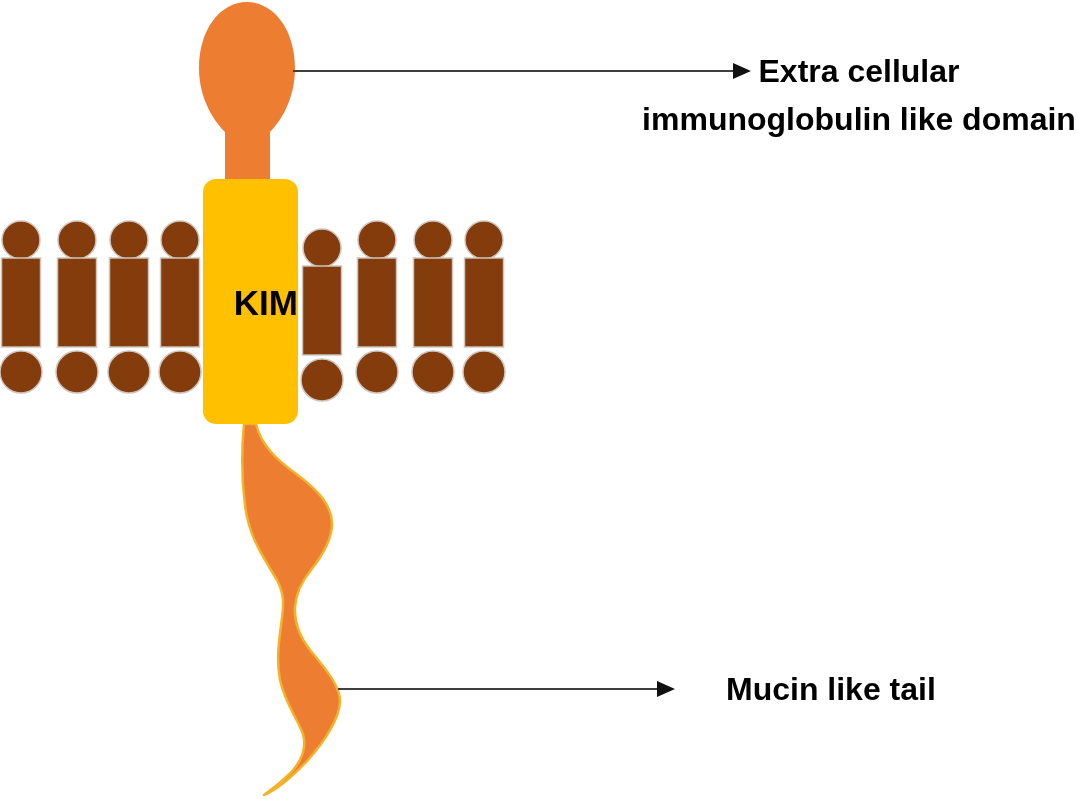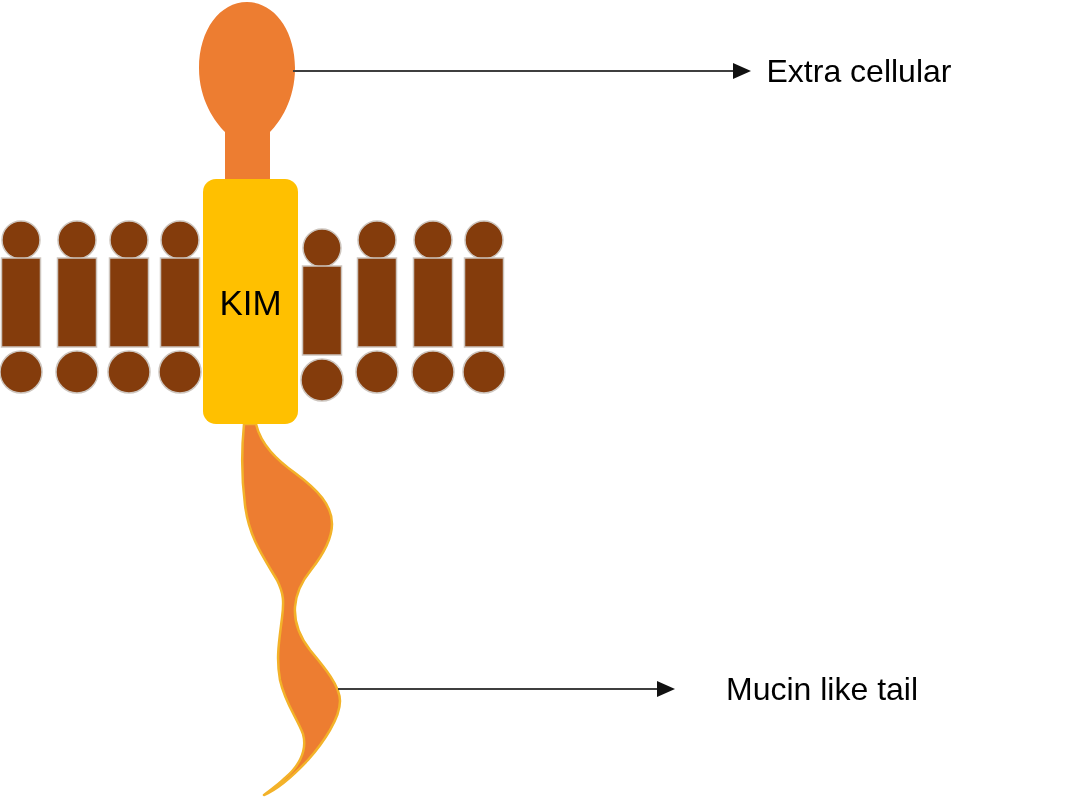--- a/index.html
+++ b/index.html
@@ -26,29 +26,30 @@
   .yellow-fill{fill:var(--kim-yellow);}
   .tail-shape{fill:var(--domain-orange);stroke:var(--tail-outline);stroke-width:2.5;stroke-linejoin:round;}
   .arrow-line{stroke:var(--arrow-line);stroke-width:2.2;}
   .arrow-head{fill:var(--arrow-head);}
   .label{
     position:absolute;
     color:var(--label-text);
     font-size:32px;
     line-height:48px;
     white-space:nowrap;
+    font-weight:bold;
   }
   .label-extracellular{
     left:640px;top:47px;width:438px;
     text-align:center;
   }
   .label-mucin{left:692px;top:665px;margin-left:34px;}
   .label-kim{
     left:203px;top:279px;width:95px;
-    text-align:center;
+    text-align:right;
     font-size:35px;
   }
 </style>
 </head>
 <body>
 
 <div class="canvas">
 
   <svg class="diagram-svg" width="1077" height="799" viewBox="0 0 1077 799">
 
@@ -106,19 +107,20 @@
     </g>
 
     <g>
       <line class="arrow-line" x1="338" y1="689" x2="657" y2="689"></line>
       <polygon class="arrow-head" points="675,689 657,681 657,697"></polygon>
     </g>
   </svg>
 
   <div class="label label-extracellular">
     <div>Extra cellular</div>
+    <div>immunoglobulin like domain</div>
   </div>
 
   <div class="label label-kim">KIM</div>
 
   <div class="label label-mucin">Mucin like tail</div>
 
 </div>
 
 </body></html>

